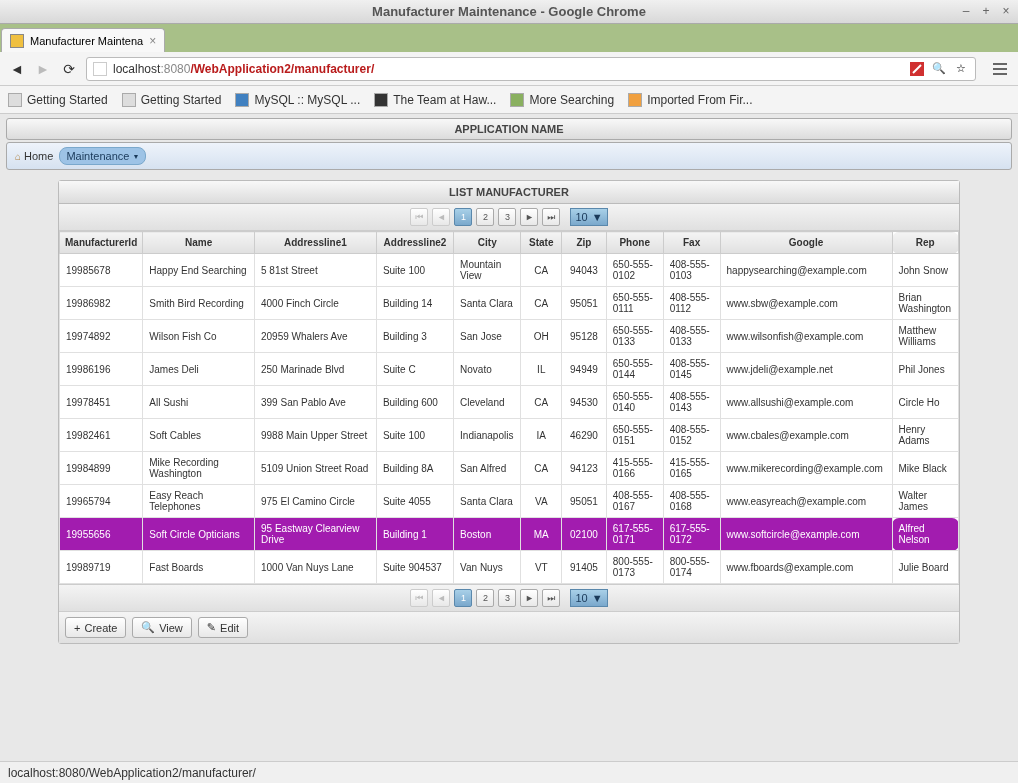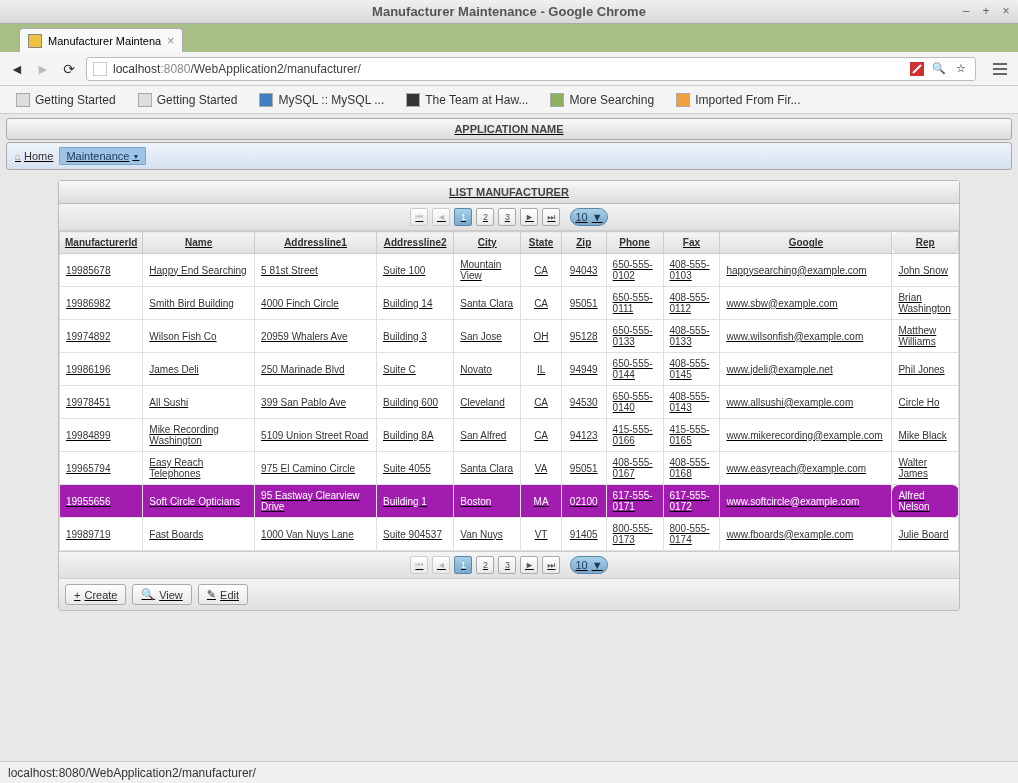--- a/index.html
+++ b/index.html
@@ -5,76 +5,76 @@
   * { box-sizing: border-box; margin: 0; padding: 0; }
   body { font-family: Arial, sans-serif; font-size: 11px; background: #e8e8e8; width: 1018px; height: 783px; overflow: hidden; position: relative; }
   
   
   .titlebar { height: 24px; background: linear-gradient(#f0f0f0, #d8d8d8); display: flex; align-items: center; justify-content: center; border-bottom: 1px solid #aaa; position: relative; }
   .titlebar-text { font-weight: bold; color: #555; font-size: 13px; }
   .win-controls { position: absolute; right: 4px; top: 3px; display: flex; gap: 4px; }
   .win-btn { width: 16px; height: 16px; display: flex; align-items: center; justify-content: center; color: #666; font-size: 12px; cursor: default; }
 
   
-  .tab-strip { height: 28px; background: linear-gradient(#a8c088, #a8c088); display: flex; align-items: flex-end; padding-left: 19px; text-align: right; }
+  .tab-strip { height: 28px; background: linear-gradient(#a8c088, #a8c088); display: flex; align-items: flex-end; padding-left: 1px; text-align: right; }
   .tab { background: #f8f8f8; border: 1px solid #aaa; border-bottom: none; border-radius: 4px 4px 0 0; padding: 4px 8px; display: flex; align-items: center; gap: 6px; height: 24px; }
   .tab-favicon { width: 14px; height: 14px; background: #f0c040; border: 1px solid #888; }
   .tab-close { color: #888; font-size: 12px; }
 
   
   .toolbar { height: 34px; background: #f4f4f4; border-bottom: 1px solid #ccc; display: flex; align-items: center; padding: 0 8px; gap: 8px; }
   .nav-btn { width: 18px; height: 18px; display: flex; align-items: center; justify-content: center; color: #333; font-size: 14px; }
   .nav-btn.disabled { color: #bbb; }
   .addr-bar { flex: 1; height: 24px; border: 1px solid #bbb; border-radius: 3px; background: #fff; display: flex; align-items: center; padding: 0 6px; gap: 6px; }
   .addr-icon { width: 14px; height: 14px; border: 1px solid #ccc; }
   .addr-text { font-size: 12px; color: #333; }
   .addr-text .host { color: #333; }
   .addr-text .port { color: #888; }
-  .addr-text .path { color: #404040; }
+  .addr-text .path { color: #b91c1c; font-weight: bold; }
   .addr-ext { display: flex; gap: 6px; margin-left: auto; }
   .ext-icon { width: 16px; height: 16px; display:flex; align-items:center; justify-content:center; }
   .menu-btn { width: 20px; height: 20px; display: flex; flex-direction: column; justify-content: center; align-items: center; gap: 3px; margin-left: 6px; }
   .menu-btn span { display: block; width: 14px; height: 2px; background: #666; }
 
   
   .bookmark-bar { height: 28px; background: #f4f4f4; border-bottom: 1px solid #ccc; display: flex; align-items: center; padding: 0 8px; gap: 14px; }
-  .bm-item { display: flex; align-items: center; gap: 5px; color: #333; font-size: 12px; margin-left: 8px; }
+  .bm-item { display: flex; align-items: center; gap: 5px; color: #333; font-size: 12px; }
   .bm-icon { width: 14px; height: 14px; background: #ddd; border: 1px solid #aaa; }
   .bm-icon.orange { background: #f0a040; }
   .bm-icon.blue { background: #4080c0; }
   .bm-icon.dark { background: #333; }
   .bm-icon.green-folder { background: #8ab060; }
 
   
-  .content { padding: 4px 6px 4px 6px; text-decoration: underline; }
+  .content { padding: 4px 6px 4px 6px; }
   .app-header { background: linear-gradient(#f8f8f8, #dcdcdc); border: 1px solid #aaa; border-radius: 3px; text-align: center; font-weight: bold; color: #444; font-size: 11px; padding: 4px 0; margin-bottom: 2px; }
 
   .breadcrumb-bar { background: linear-gradient(#eef3fb, #d6e2f0); border: 1px solid #aaa; border-radius: 3px; padding: 4px 8px; display: flex; align-items: center; gap: 6px; position: relative; }
   .bc-home { display:flex; align-items:center; gap:3px; color:#333; }
   .bc-home-icon { font-size: 10px; color: #b08040; }
-  .bc-menu { background: #9dc3e6; border: 1px solid #7aa8cc; border-radius: 1px; padding: 2px 6px; display:flex; align-items:center; gap:3px; color:#1a3a5a; }
+  .bc-menu { background: #9dc3e6; border: 1px solid #7aa8cc; border-radius: 8px; padding: 2px 6px; display:flex; align-items:center; gap:3px; color:#1a3a5a; }
   .bc-caret { font-size: 7px; }
 
   
   .dropdown { position: absolute; top: 22px; left: 50px; width: 118px; background: #fff; border: 1px solid #aaa; box-shadow: 2px 3px 6px rgba(0,0,0,0.25); z-index: 10; }
   .dropdown-item { padding: 6px 8px; color: #333; }
   .dropdown-item.hover { background: linear-gradient(#cfe6f5, #a8d0e8); color:#1a3a5a; }
 
   
   .card-wrap { padding: 10px 52px 0 52px; }
   .card { border: 1px solid #bbb; border-radius: 3px; background:#fff; }
   .card-header { background: linear-gradient(#f8f8f8, #dcdcdc); text-align:center; font-weight:bold; color:#444; padding:5px 0; border-bottom:1px solid #bbb; font-size:11px; }
 
   
   .paginator { display:flex; justify-content:center; align-items:center; gap:4px; background: linear-gradient(#f4f4f4, #e0e0e0); padding:4px 0; border-bottom:1px solid #ccc; }
   .paginator.bottom { border-bottom:none; border-top:1px solid #ccc; }
   .pg-btn { min-width:18px; height:18px; border:1px solid #aaa; background:linear-gradient(#fff,#e8e8e8); border-radius:2px; display:flex; align-items:center; justify-content:center; font-size:9px; color:#555; padding:0 3px; }
   .pg-btn.disabled { color:#bbb; border-color:#ccc; }
   .pg-btn.active { background:linear-gradient(#a8d0e8,#7aa8cc); border-color:#5a88ac; color:#fff; }
-  .pg-select { height:18px; border:1px solid #5a88ac; background:linear-gradient(#a8d0e8,#7aa8cc); border-radius:9px; display:flex; align-items:center; gap:4px; padding:0 4px; color:#1a3a5a; margin-left:6px; }
+  .pg-select { height:18px; border:1px solid #5a88ac; background:linear-gradient(#a8d0e8,#7aa8cc); border-radius:0; display:flex; align-items:center; gap:4px; padding:0 4px; color:#1a3a5a; margin-left:6px; }
 
   
   table { width:100%; border-collapse:collapse; }
   th { background: linear-gradient(#f4f4f4, #e0e0e0); border:1px solid #ccc; padding:5px 4px; font-size:10px; color:#333; text-align:center; }
   td { border:1px solid #e0e0e0; padding:5px 6px; font-size:10px; color:#333; }
   tr.selected td { background:#a21caf; color:#fff; }
 
   .action-bar { background: linear-gradient(#f4f4f4, #e0e0e0); padding:5px 6px; border-top:1px solid #ccc; display:flex; gap:6px; }
   .act-btn { border:1px solid #aaa; background:linear-gradient(#fff,#e8e8e8); border-radius:3px; padding:3px 8px; display:flex; align-items:center; gap:4px; font-size:11px; color:#333; }
 
@@ -215,21 +215,21 @@
               <td class="c-city">Mountain View</td>
               <td class="c-state">CA</td>
               <td class="c-zip">94043</td>
               <td class="c-phone">650-555-0102</td>
               <td class="c-fax">408-555-0103</td>
               <td class="c-email">happysearching@example.com</td>
               <td class="c-rep">John Snow</td>
             </tr>
             <tr>
               <td class="c-id">19986982</td>
-              <td class="c-name">Smith Bird Building</td>
+              <td class="c-name">Smith Bird Recording</td>
               <td class="c-a1">4000 Finch Circle</td>
               <td class="c-a2">Building 14</td>
               <td class="c-city">Santa Clara</td>
               <td class="c-state">CA</td>
               <td class="c-zip">95051</td>
               <td class="c-phone">650-555-0111</td>
               <td class="c-fax">408-555-0112</td>
               <td class="c-email">www.sbw@example.com</td>
               <td class="c-rep">Brian Washington</td>
             </tr>
@@ -264,20 +264,33 @@
               <td class="c-name">All Sushi</td>
               <td class="c-a1">399 San Pablo Ave</td>
               <td class="c-a2">Building 600</td>
               <td class="c-city">Cleveland</td>
               <td class="c-state">CA</td>
               <td class="c-zip">94530</td>
               <td class="c-phone">650-555-0140</td>
               <td class="c-fax">408-555-0143</td>
               <td class="c-email">www.allsushi@example.com</td>
               <td class="c-rep">Circle Ho</td>
+            </tr>
+            <tr>
+              <td class="c-id">19982461</td>
+              <td class="c-name">Soft Cables</td>
+              <td class="c-a1">9988 Main Upper Street</td>
+              <td class="c-a2">Suite 100</td>
+              <td class="c-city">Indianapolis</td>
+              <td class="c-state">IA</td>
+              <td class="c-zip">46290</td>
+              <td class="c-phone">650-555-0151</td>
+              <td class="c-fax">408-555-0152</td>
+              <td class="c-email">www.cbales@example.com</td>
+              <td class="c-rep">Henry Adams</td>
             </tr>
             <tr>
               <td class="c-id">19984899</td>
               <td class="c-name">Mike Recording Washington</td>
               <td class="c-a1">5109 Union Street Road</td>
               <td class="c-a2">Building 8A</td>
               <td class="c-city">San Alfred</td>
               <td class="c-state">CA</td>
               <td class="c-zip">94123</td>
               <td class="c-phone">415-555-0166</td>

